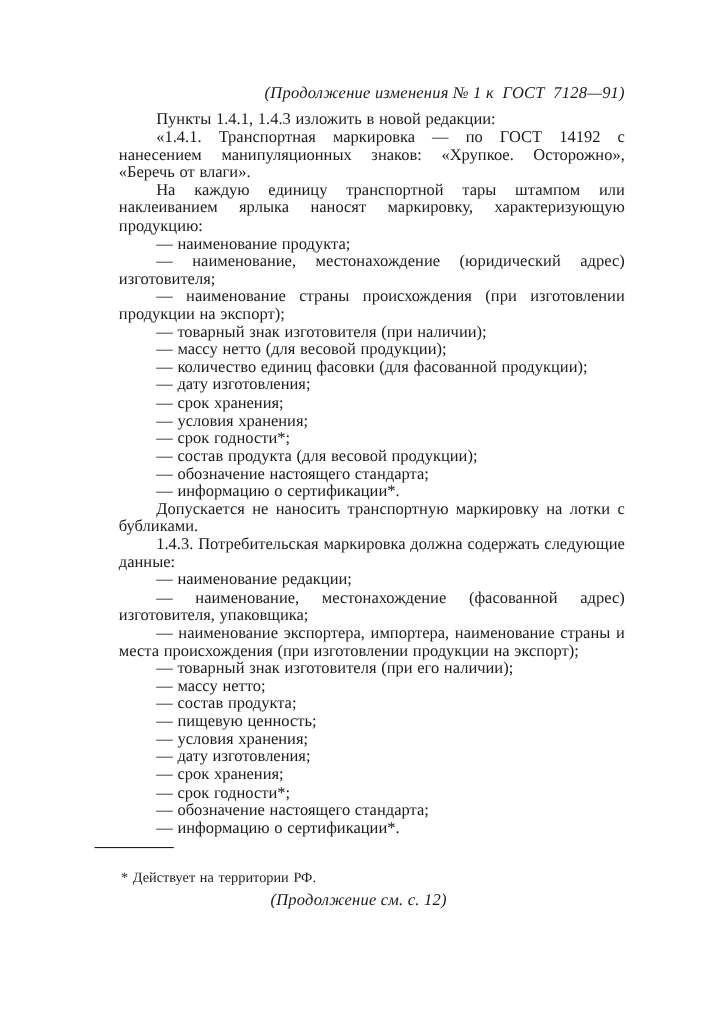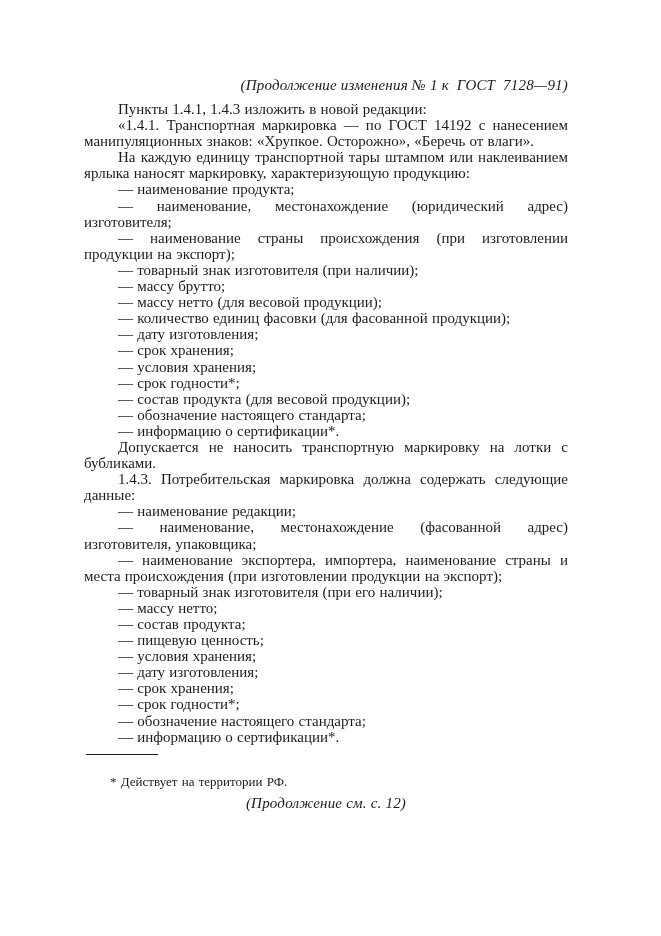--- a/index.html
+++ b/index.html
@@ -25,20 +25,21 @@
     text-align: right;
     white-space: pre-wrap;
     margin: 0 0 7px 0;
     letter-spacing: 0.2px;
   }
   .body-text {
     font-size: 15px;
     line-height: 16.1px;
     text-align: justify;
     hyphens: auto;
+    margin-left: 24px;
     -webkit-hyphens: auto;
   }
   .para {
     margin: 0;
     text-indent: 34px;
     word-spacing: 0.5px;
   }
   .footnote-rule {
     width: 72px;
     height: 0;
@@ -70,21 +71,20 @@
   <div class="header-note">(Продолжение изменения № 1 к  ГОСТ  7128—91)</div>
 
   <div class="body-text">
       <p class="para">Пункты 1.4.1, 1.4.3 изложить в новой редакции:</p>
       <p class="para">«1.4.1. Транспортная маркировка — по ГОСТ 14192 с нанесением манипуляционных знаков: «Хрупкое. Осторожно»,  «Беречь от влаги».</p>
       <p class="para">На каждую единицу транспортной тары штампом или наклеиванием ярлыка наносят маркировку, характеризующую продукцию:</p>
       <p class="para">— наименование продукта;</p>
       <p class="para">— наименование, местонахождение (юридический адрес) изготовителя;</p>
       <p class="para">— наименование страны происхождения (при изготовлении продукции на экспорт);</p>
       <p class="para">— товарный знак изготовителя (при наличии);</p>
-      <p class="para">— массу брутто;</p>
       <p class="para">— массу нетто (для весовой продукции);</p>
       <p class="para">— количество единиц фасовки (для фасованной продукции);</p>
       <p class="para">— дату изготовления;</p>
       <p class="para">— срок хранения;</p>
       <p class="para">— условия хранения;</p>
       <p class="para">— срок годности*;</p>
       <p class="para">— состав продукта (для весовой продукции);</p>
       <p class="para">— обозначение настоящего стандарта;</p>
       <p class="para">— информацию о сертификации*.</p>
       <p class="para">Допускается не наносить транспортную маркировку на лотки с бубликами.</p>

